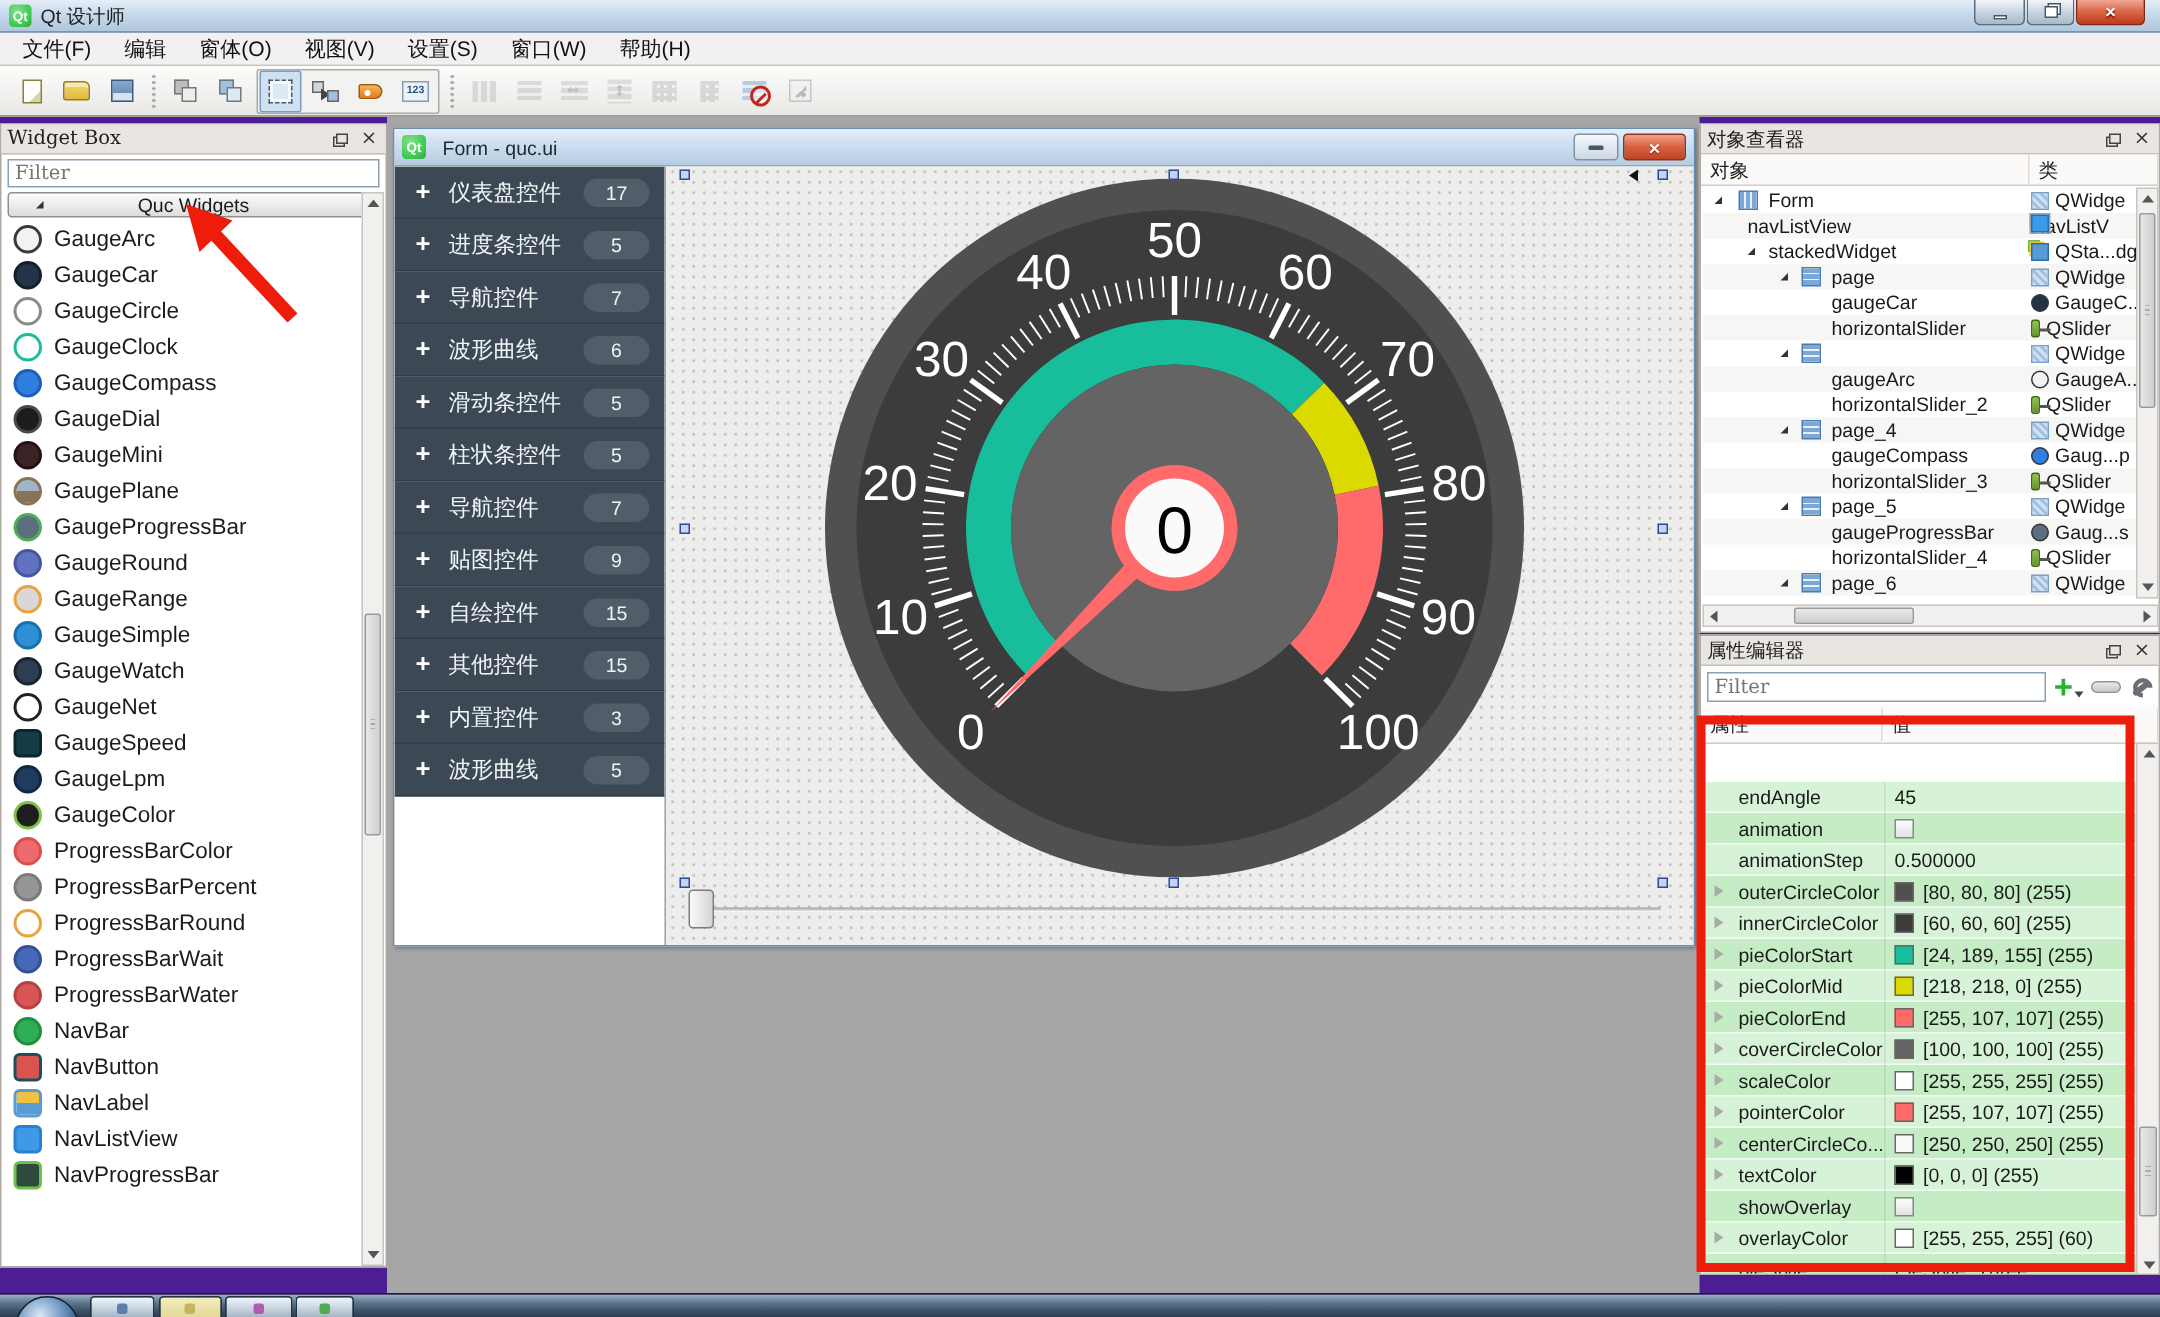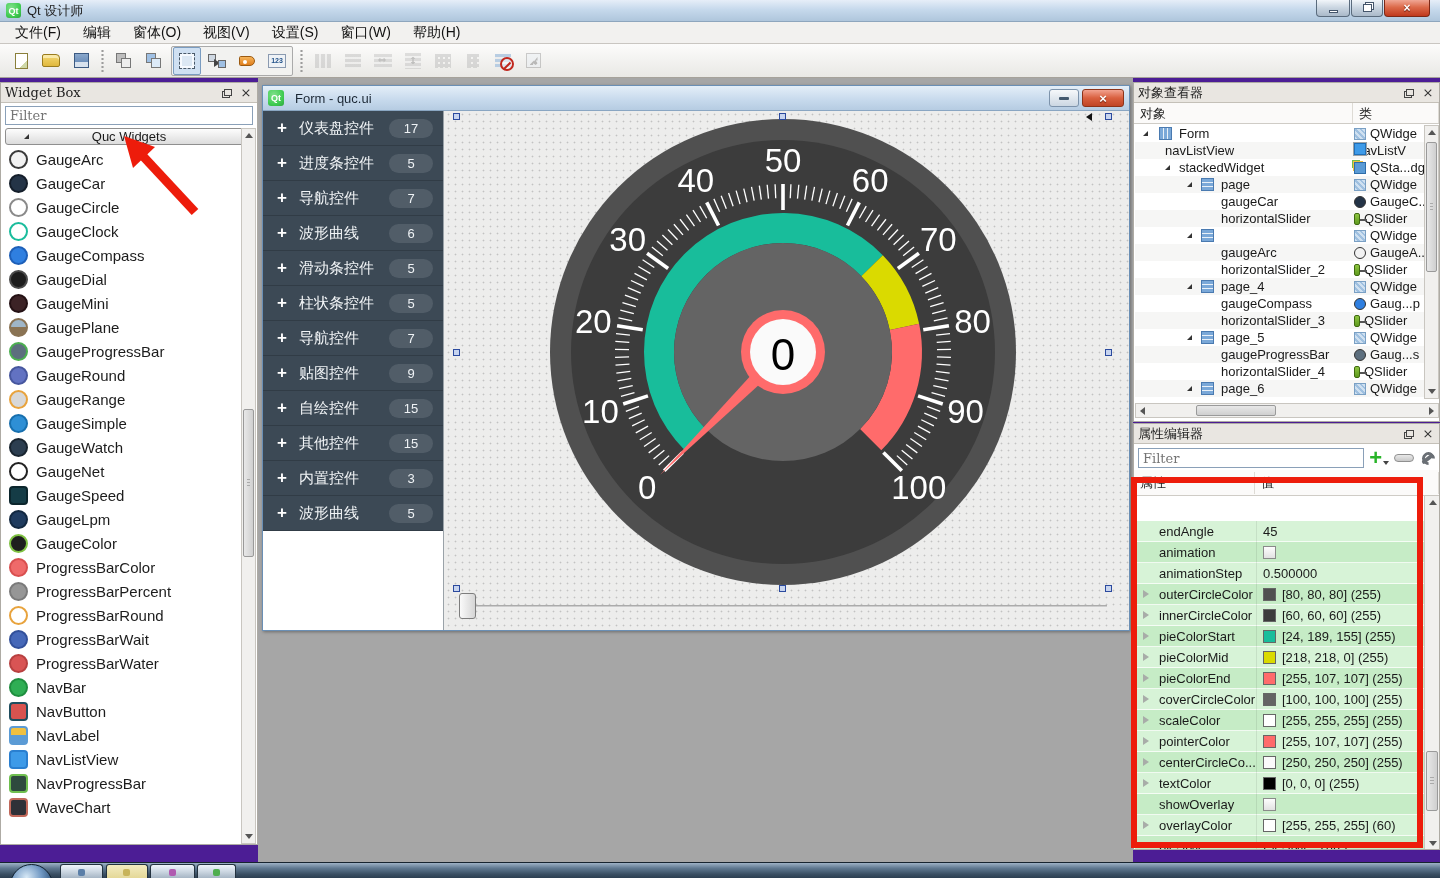--- a/index.html
+++ b/index.html
@@ -364,24 +364,20 @@
           <div class="wbicon" style="background: linear-gradient(rgb(240, 192, 64) 50%, rgb(91, 155, 213) 50%); border: 2px solid rgb(91, 155, 213); border-radius: 4px;"></div>
           <span>NavLabel</span>
         </div>
         <div class="wbitem">
           <div class="wbicon" style="background: rgb(61, 154, 232); border: 2px solid rgb(42, 127, 208); border-radius: 4px;"></div>
           <span>NavListView</span>
         </div>
         <div class="wbitem">
           <div class="wbicon" style="background: rgb(46, 74, 62); border: 2px solid rgb(111, 191, 79); border-radius: 4px;"></div>
           <span>NavProgressBar</span>
-        </div>
-        <div class="wbitem">
-          <div class="wbicon" style="background: rgb(46, 49, 56); border: 2px solid rgb(192, 104, 90); border-radius: 4px;"></div>
-          <span>WaveChart</span>
         </div>
       </div>
 
     <div class="sb" style="left:240px;top:45px;width:15px;height:716px">
       <div class="arr up" style="left:3px;top:4px"></div>
       <div class="sbh" style="left:1px;top:280px;width:11px;height:148px">
           <div class="grip"></div>
         </div>
       <div class="arr down" style="left:3px;bottom:4px"></div>
     </div>

